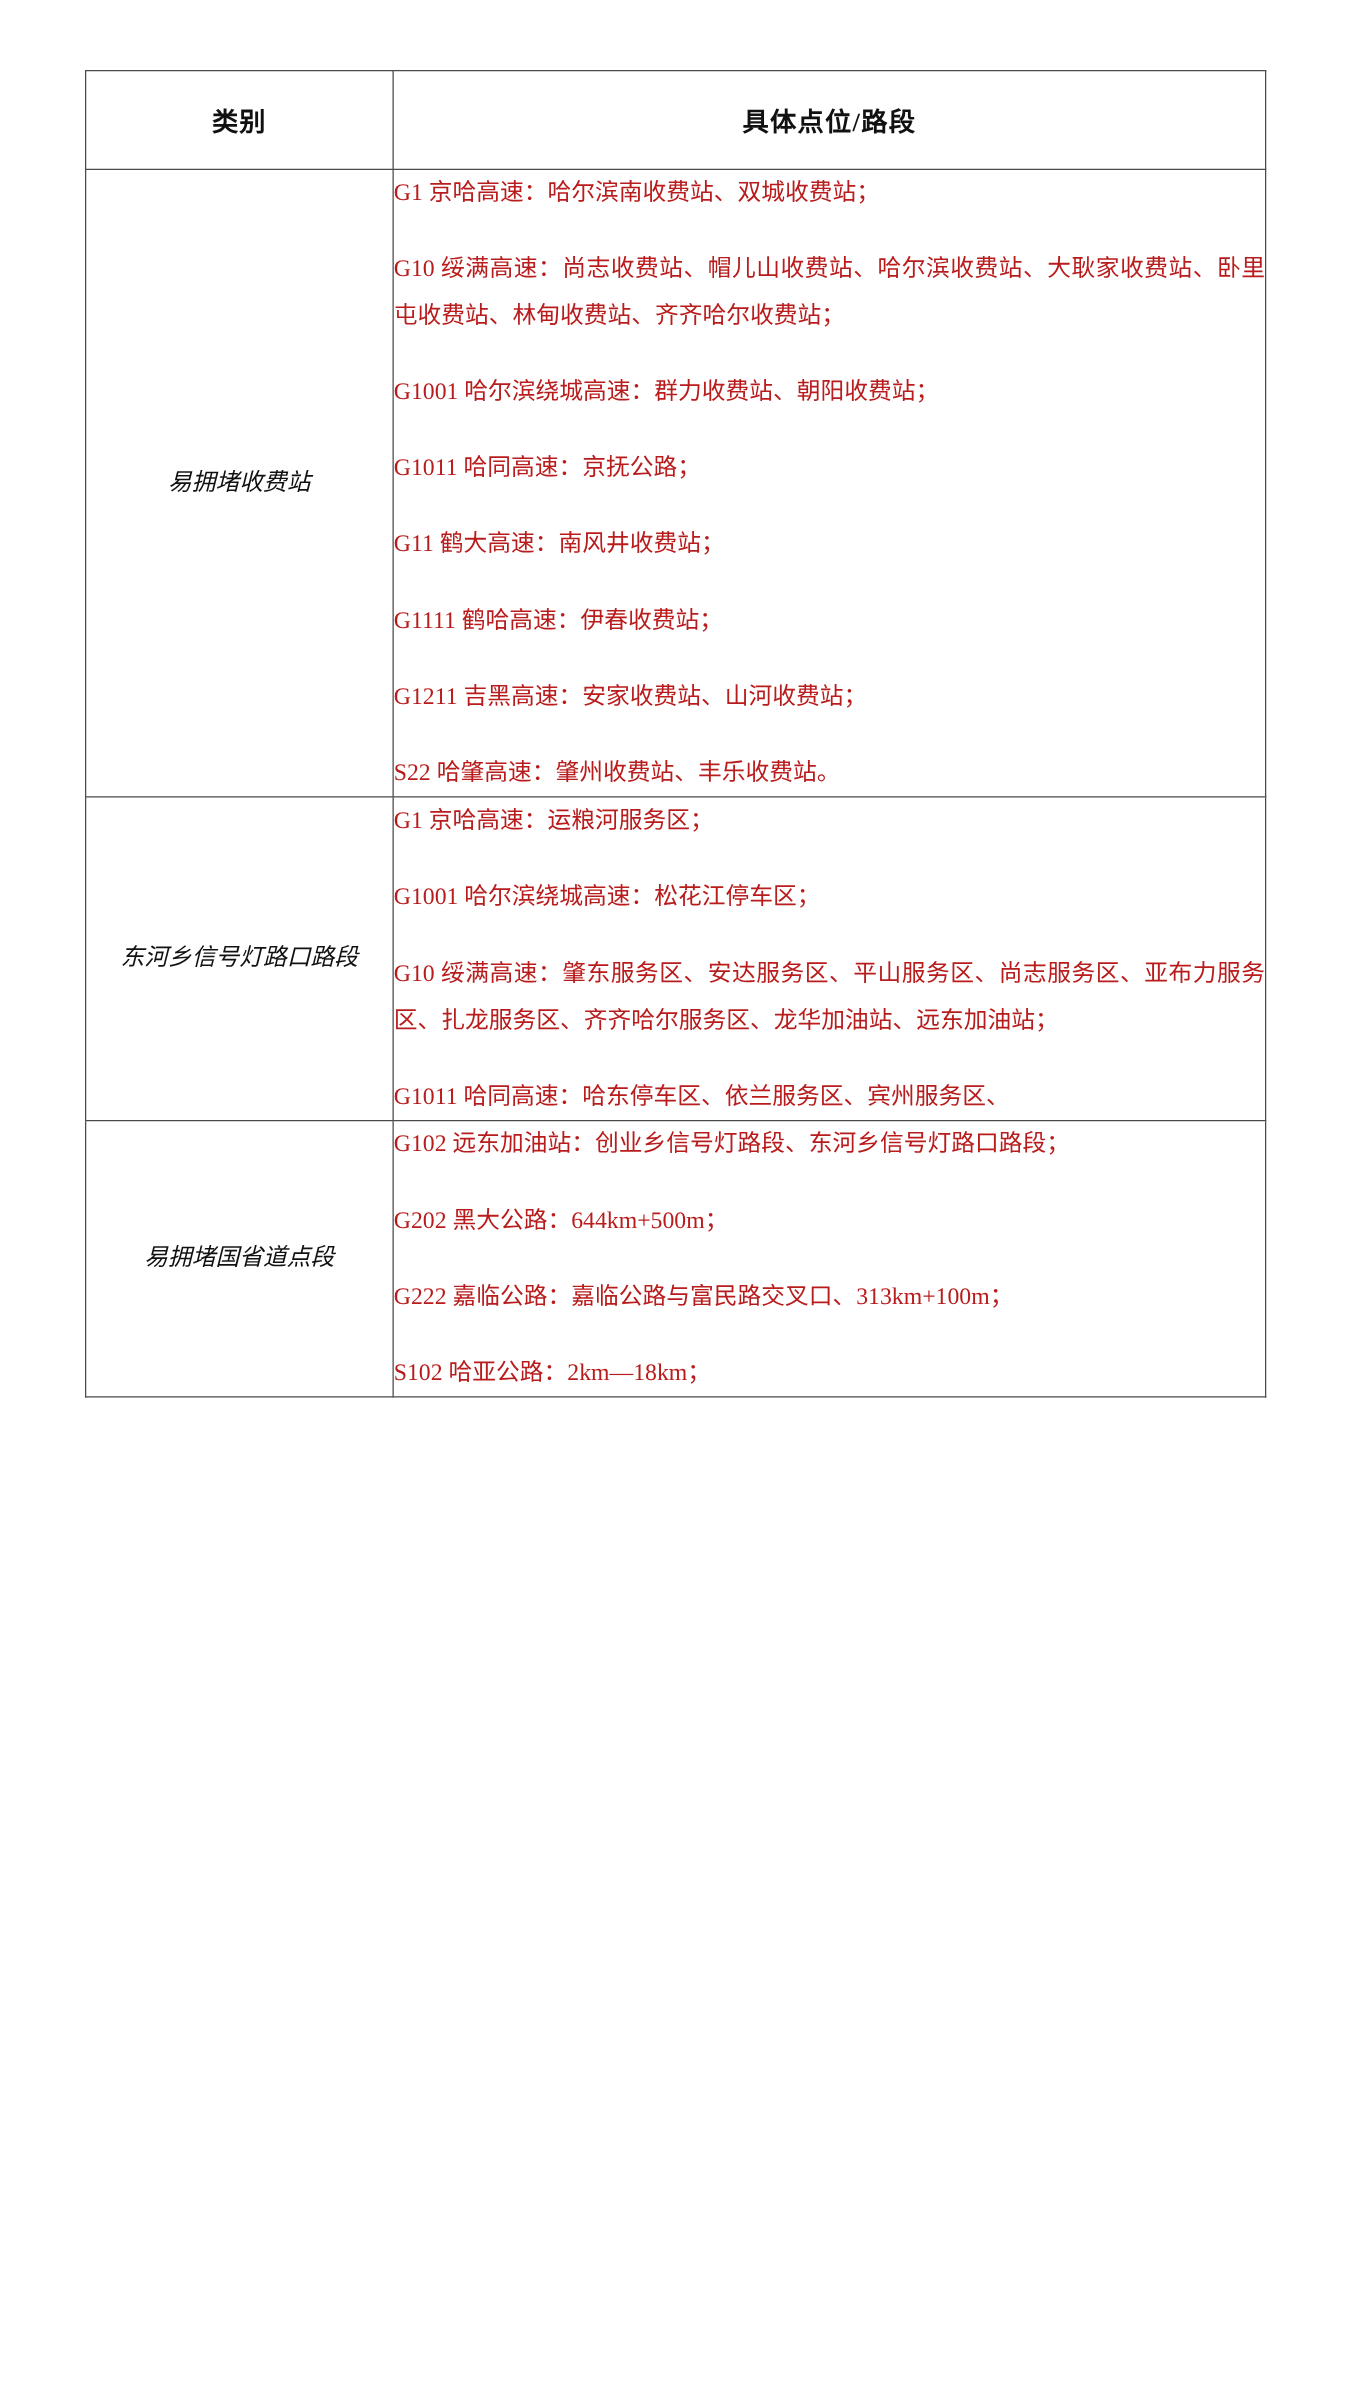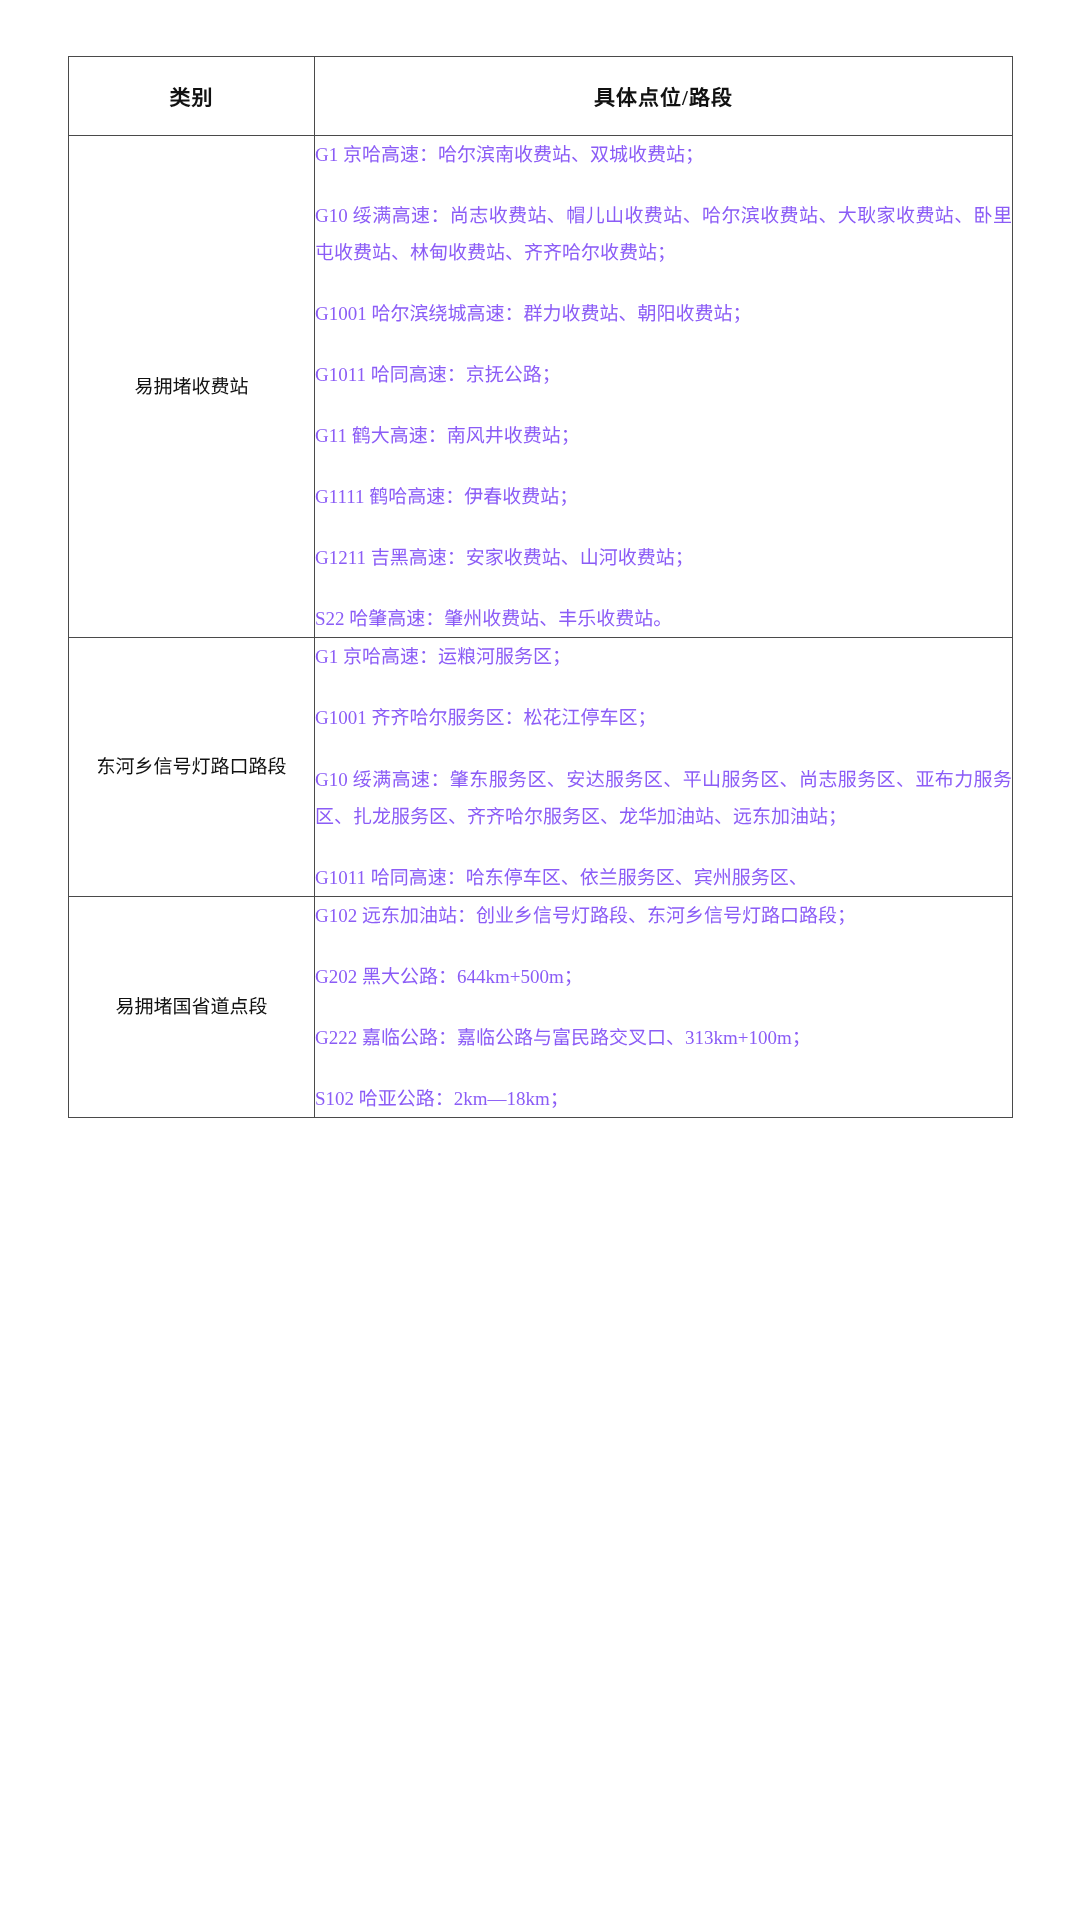--- a/index.html
+++ b/index.html
@@ -42,26 +42,27 @@
     font-weight: bold;
     letter-spacing: 1px;
     color: #111;
   }
   .cat-cell {
     text-align: center;
     font-size: 19px;
     line-height: 1.7;
     color: #111;
     padding: 10px 14px;
+    font-style: italic;
   }
   .det-cell {
     padding: 26px 26px 26px 32px;
     font-size: 19px;
     line-height: 1.95;
-    color: #8b5cf6;
+    color: #b91c1c;
   }
   .det-cell p {
     margin: 0 0 24px 0;
     text-align: justify;
     text-justify: inter-ideograph;
   }
   .det-cell p:last-child {
     margin-bottom: 0;
   }
   .det-cell.tight {
@@ -96,21 +97,21 @@
           <p>G11 鹤大高速：南风井收费站；</p>
           <p>G1111 鹤哈高速：伊春收费站；</p>
           <p>G1211 吉黑高速：安家收费站、山河收费站；</p>
           <p>S22 哈肇高速：肇州收费站、丰乐收费站。</p>
         </td>
       </tr>
       <tr>
         <td class="cat-cell">东河乡信号灯路口路段</td>
         <td class="det-cell">
           <p>G1 京哈高速：运粮河服务区；</p>
-          <p>G1001 齐齐哈尔服务区：松花江停车区；</p>
+          <p>G1001 哈尔滨绕城高速：松花江停车区；</p>
           <p>G10 绥满高速：肇东服务区、安达服务区、平山服务区、尚志服务区、亚布力服务区、扎龙服务区、齐齐哈尔服务区、龙华加油站、远东加油站；</p>
           <p>G1011 哈同高速：哈东停车区、依兰服务区、宾州服务区、</p>
         </td>
       </tr>
       <tr>
         <td class="cat-cell">易拥堵国省道点段</td>
         <td class="det-cell">
           <p>G102 远东加油站：创业乡信号灯路段、东河乡信号灯路口路段；</p>
           <p>G202 黑大公路：644km+500m；</p>
           <p>G222 嘉临公路：嘉临公路与富民路交叉口、313km+100m；</p>

